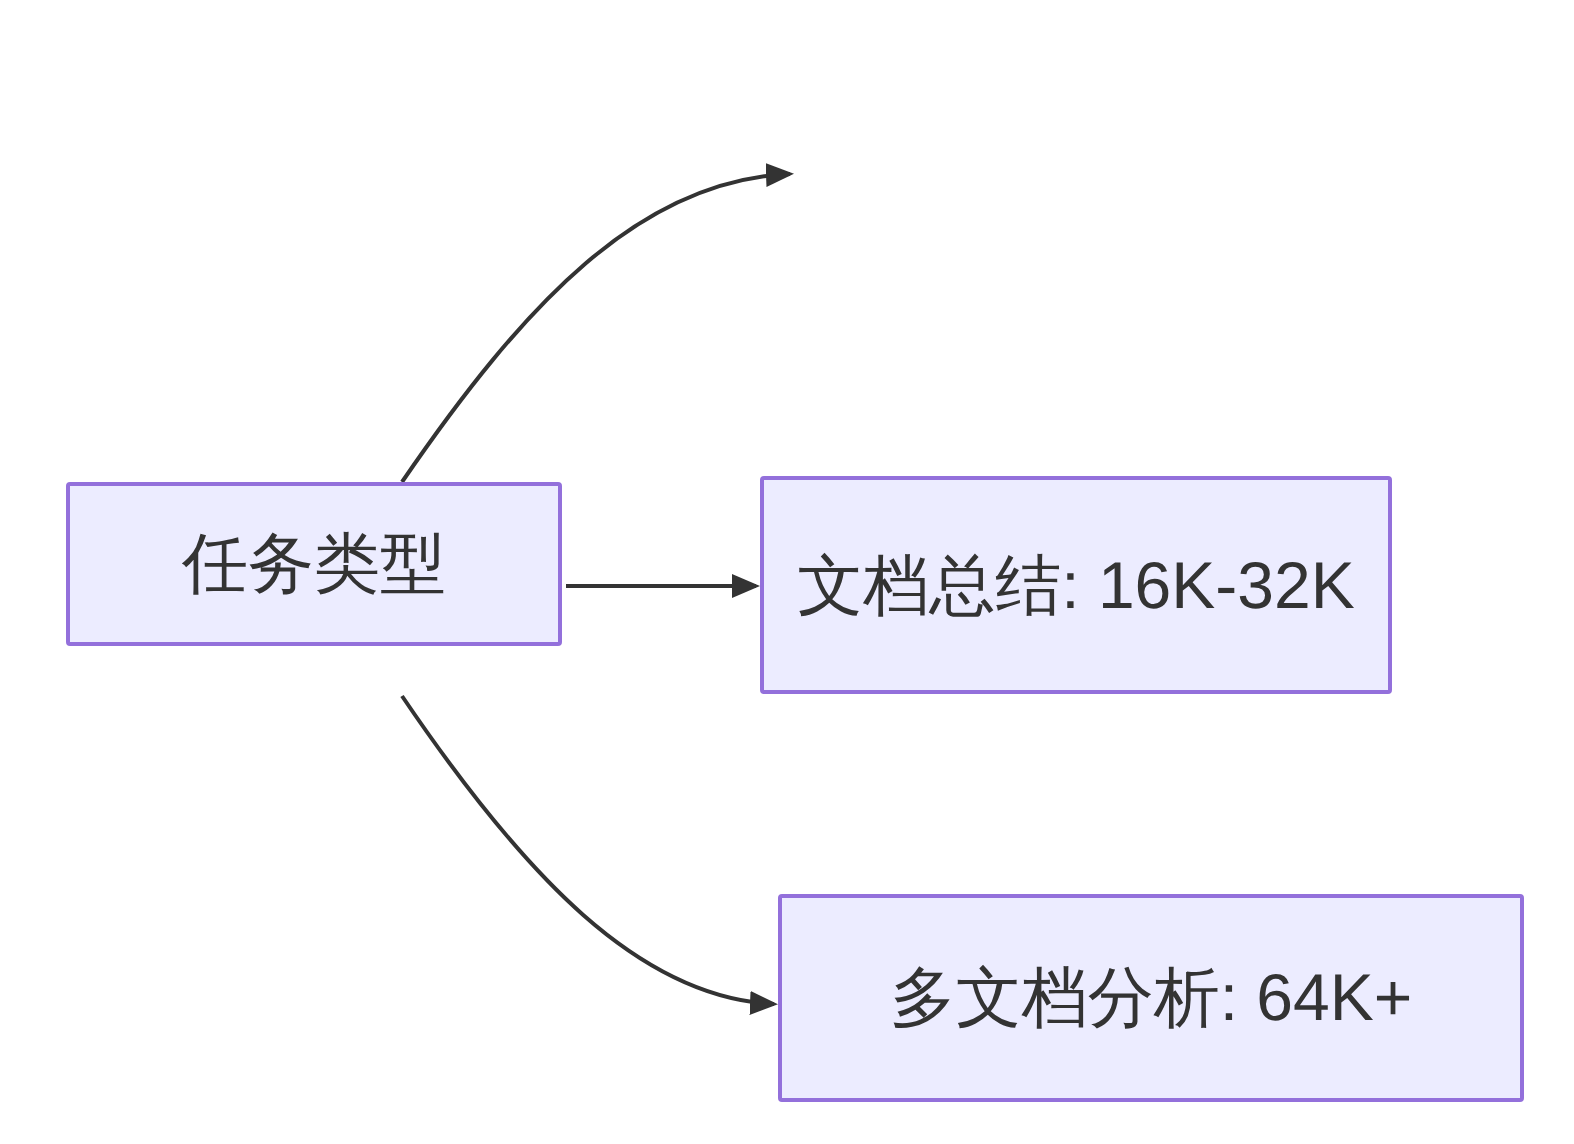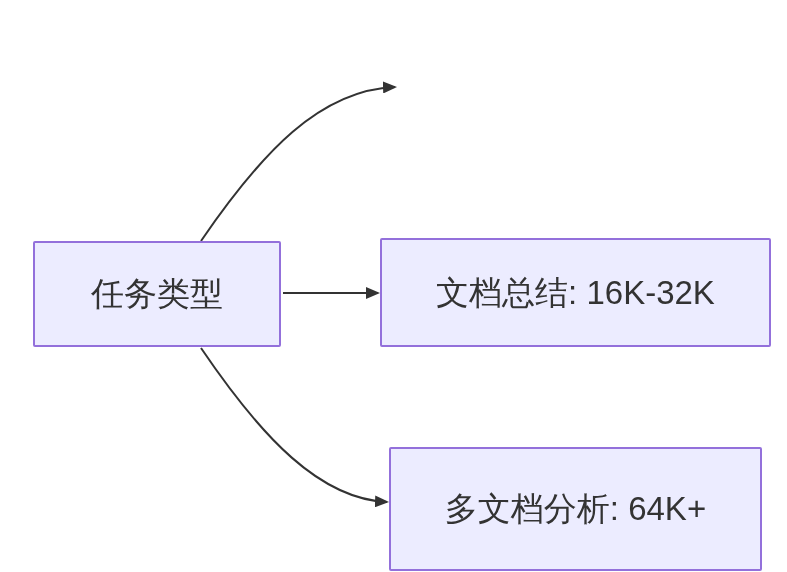--- a/index.html
+++ b/index.html
@@ -38,24 +38,24 @@
     align-items: center;
     justify-content: center;
     background: var(--node-fill, #ececff);
     border: 2px solid var(--node-border, #9370db);
     border-radius: 2px;
     color: var(--text, #333333);
     font-size: 33px;
     line-height: 1.2;
     white-space: nowrap;
   }
-  .node-root   { left: 33px;  top: 241px; width: 248px; height: 106px; }
+  .node-root   { left: 33px;  top: 241px; width: 248px; height: 82px; }
   .node-b1     { left: 397px; top: 31px;  width: 356px; height: 105px; }
-  .node-b2     { left: 380px; top: 238px; width: 391px; height: 109px; }
-  .node-b3     { left: 389px; top: 447px; width: 373px; height: 124px; }
+  .node-b2     { left: 380px; top: 238px; width: 316px; height: 109px; }
+  .node-b3     { left: 389px; top: 447px; width: 373px; height: 104px; }
 </style>
 </head>
 <body>
 
 <div class="canvas" style="--bg: #ffffff; --node-fill: #ececff; --node-border: #9370db; --edge: #333333; --text: #333333;">
 
   <svg class="edges" width="787" height="572" viewBox="0 0 787 572" xmlns="http://www.w3.org/2000/svg">
     <defs>
       <marker id="arrowhead" markerUnits="userSpaceOnUse" markerWidth="14" markerHeight="12" refX="12" refY="6" orient="auto">
         <path class="arrowhead-shape" d="M0,0 L14,6 L0,12 Z"></path>

